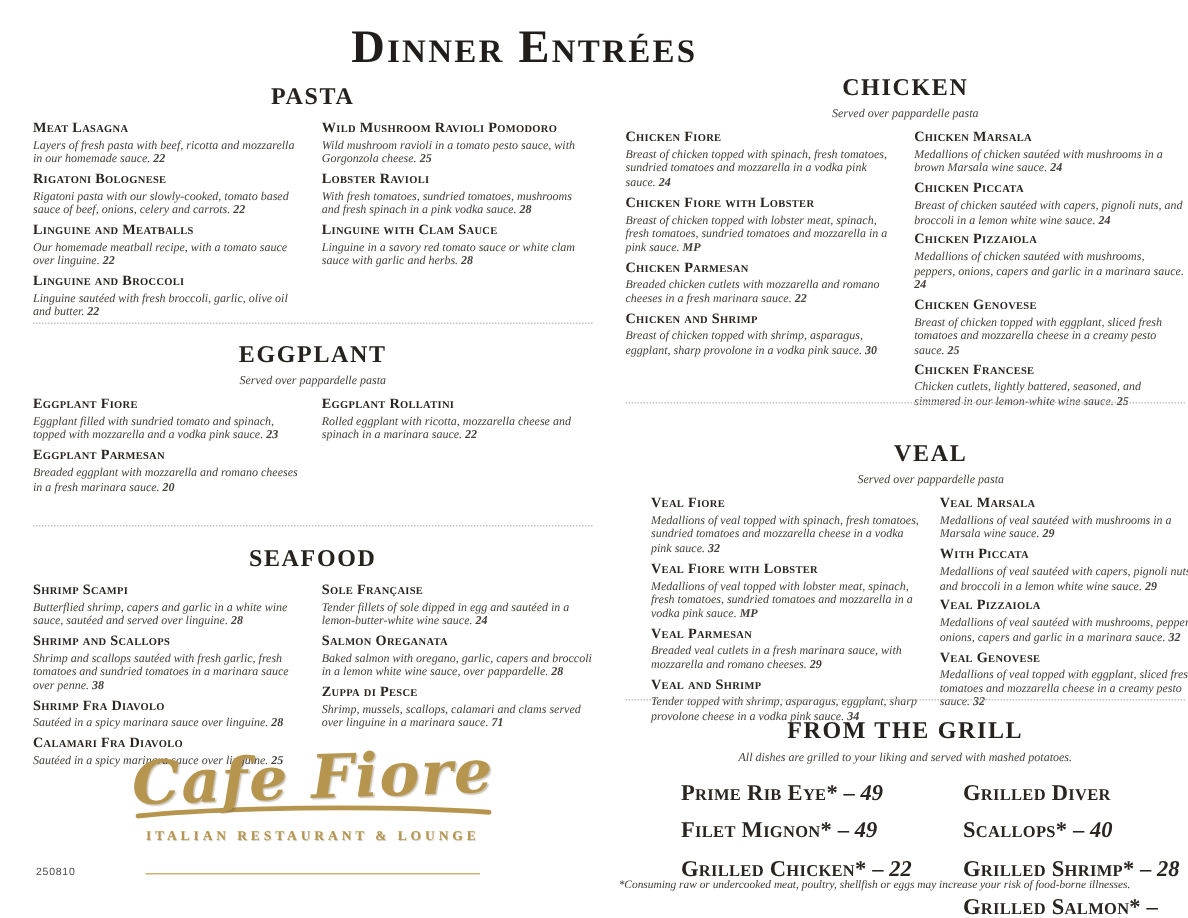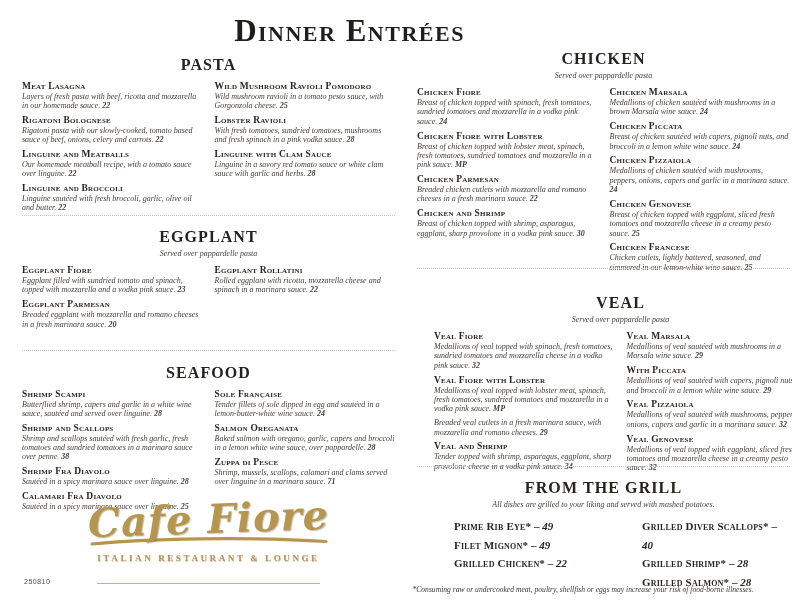--- a/index.html
+++ b/index.html
@@ -68,21 +68,21 @@
     border-top:1.5px dotted #c7c4bf;
   }
   
   .grill-cols {
     display:grid;
     grid-template-columns:188px 1fr;
     padding-left:37px;
     margin-top:8px;
   }
   .gi {
-    font-size:11px;
+    font-size:15px;
     font-weight:700;
     font-variant:small-caps;
     color:#2a2520;
     line-height:1.68;
   }
   .gi-name { letter-spacing:0.2px; }
   .gi-price { font-style:italic; }
   .disclaimer {
     position:absolute; left:394px; top:585px; width:378px;
     text-align:center;
@@ -301,20 +301,21 @@
     <div class="col">
         <div class="mi">
           <div class="mi-name">Veal Fiore</div>
           <div class="mi-desc">Medallions of veal topped with spinach, fresh tomatoes, sundried tomatoes and mozzarella cheese in a vodka pink sauce. <span class="mi-price">32</span></div>
         </div>
         <div class="mi">
           <div class="mi-name">Veal Fiore with Lobster</div>
           <div class="mi-desc">Medallions of veal topped with lobster meat, spinach, fresh tomatoes, sundried tomatoes and mozzarella in a vodka pink sauce. <span class="mi-price">MP</span></div>
         </div>
         <div class="mi">
+          <div class="mi-name">Veal Parmesan</div>
           <div class="mi-desc">Breaded veal cutlets in a fresh marinara sauce, with mozzarella and romano cheeses. <span class="mi-price">29</span></div>
         </div>
         <div class="mi">
           <div class="mi-name">Veal and Shrimp</div>
           <div class="mi-desc">Tender topped with shrimp, asparagus, eggplant, sharp provolone cheese in a vodka pink sauce. <span class="mi-price">34</span></div>
         </div>
       </div>
     <div class="col">
         <div class="mi">
           <div class="mi-name">Veal Marsala</div>

